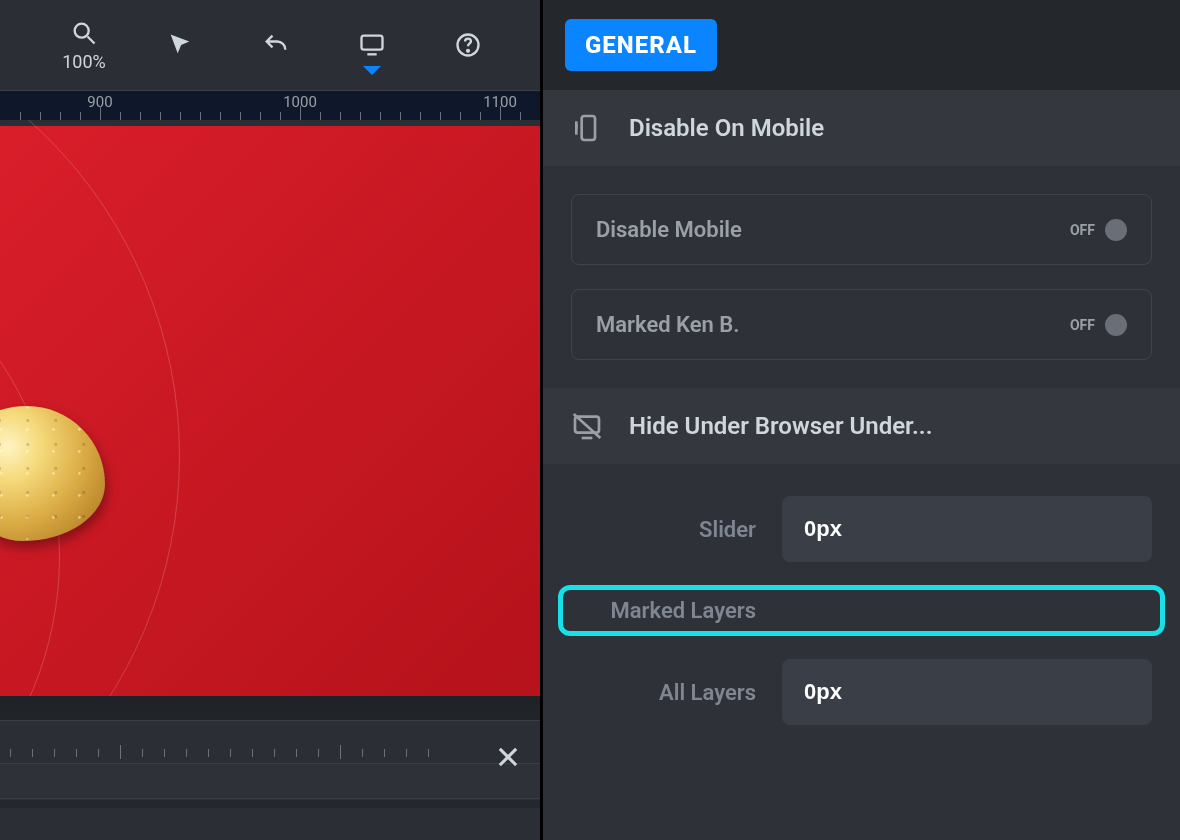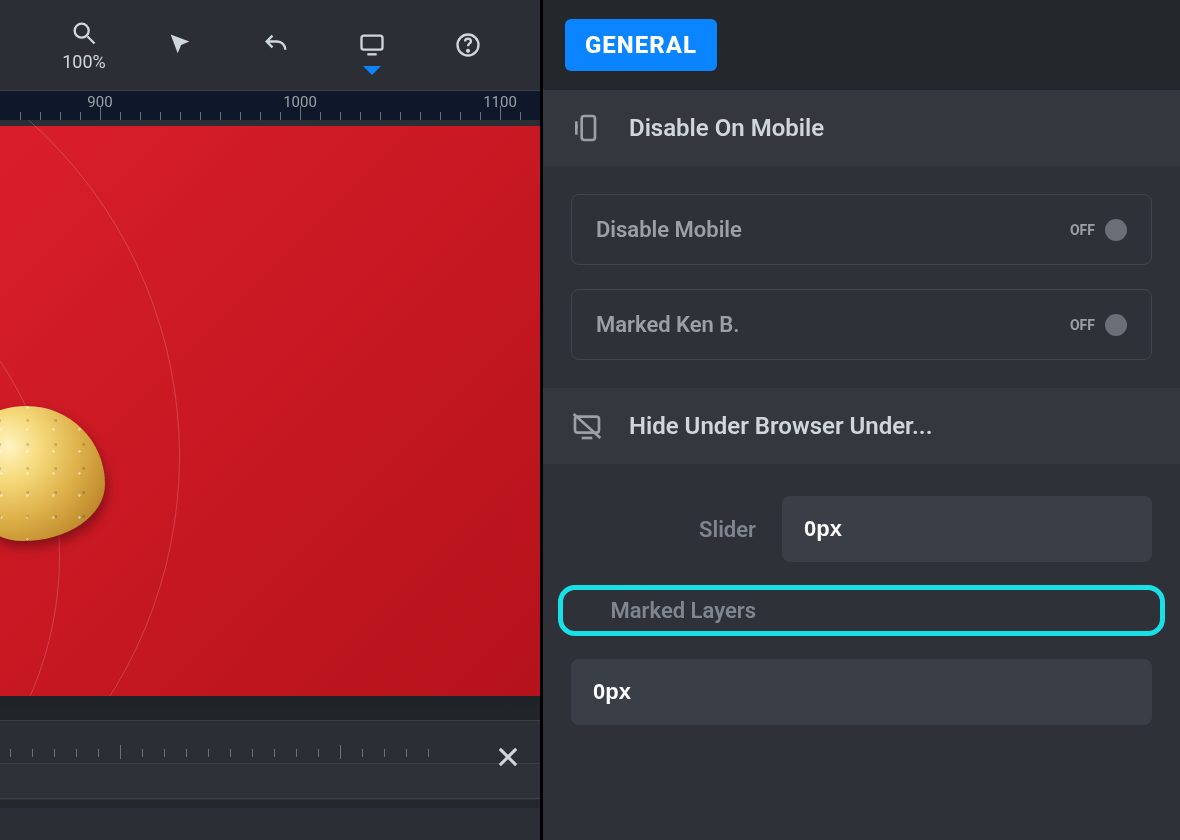--- a/index.html
+++ b/index.html
@@ -226,21 +226,21 @@
     border: none;
     border-radius: 8px;
     color: #fff;
     font-size: 22px;
     font-weight: 700;
     padding: 20px 22px;
     outline: none;
   }
   .hl {
     outline: 5px solid #19e0e6;
-    border-radius: 12px;
+    border-radius: 7px;
     padding: 8px 0;
     margin: 0 -8px;
     padding-left: 8px;
     padding-right: 8px;
   }
 </style>
 </head>
 <body>
 
 <div class="left">
@@ -403,17 +403,18 @@
     <div class="input-row">
       <span class="ilbl">Slider</span>
       <input type="text" value="0px" style="">
     </div>
 
     <div class="input-row hl">
       <span class="ilbl">Marked Layers</span>
     </div>
 
     <div class="input-row">
+      <span class="ilbl">All Layers</span>
       <input type="text" value="0px" style="">
     </div>
   </div>
 
 </div>
 
 </body></html>

